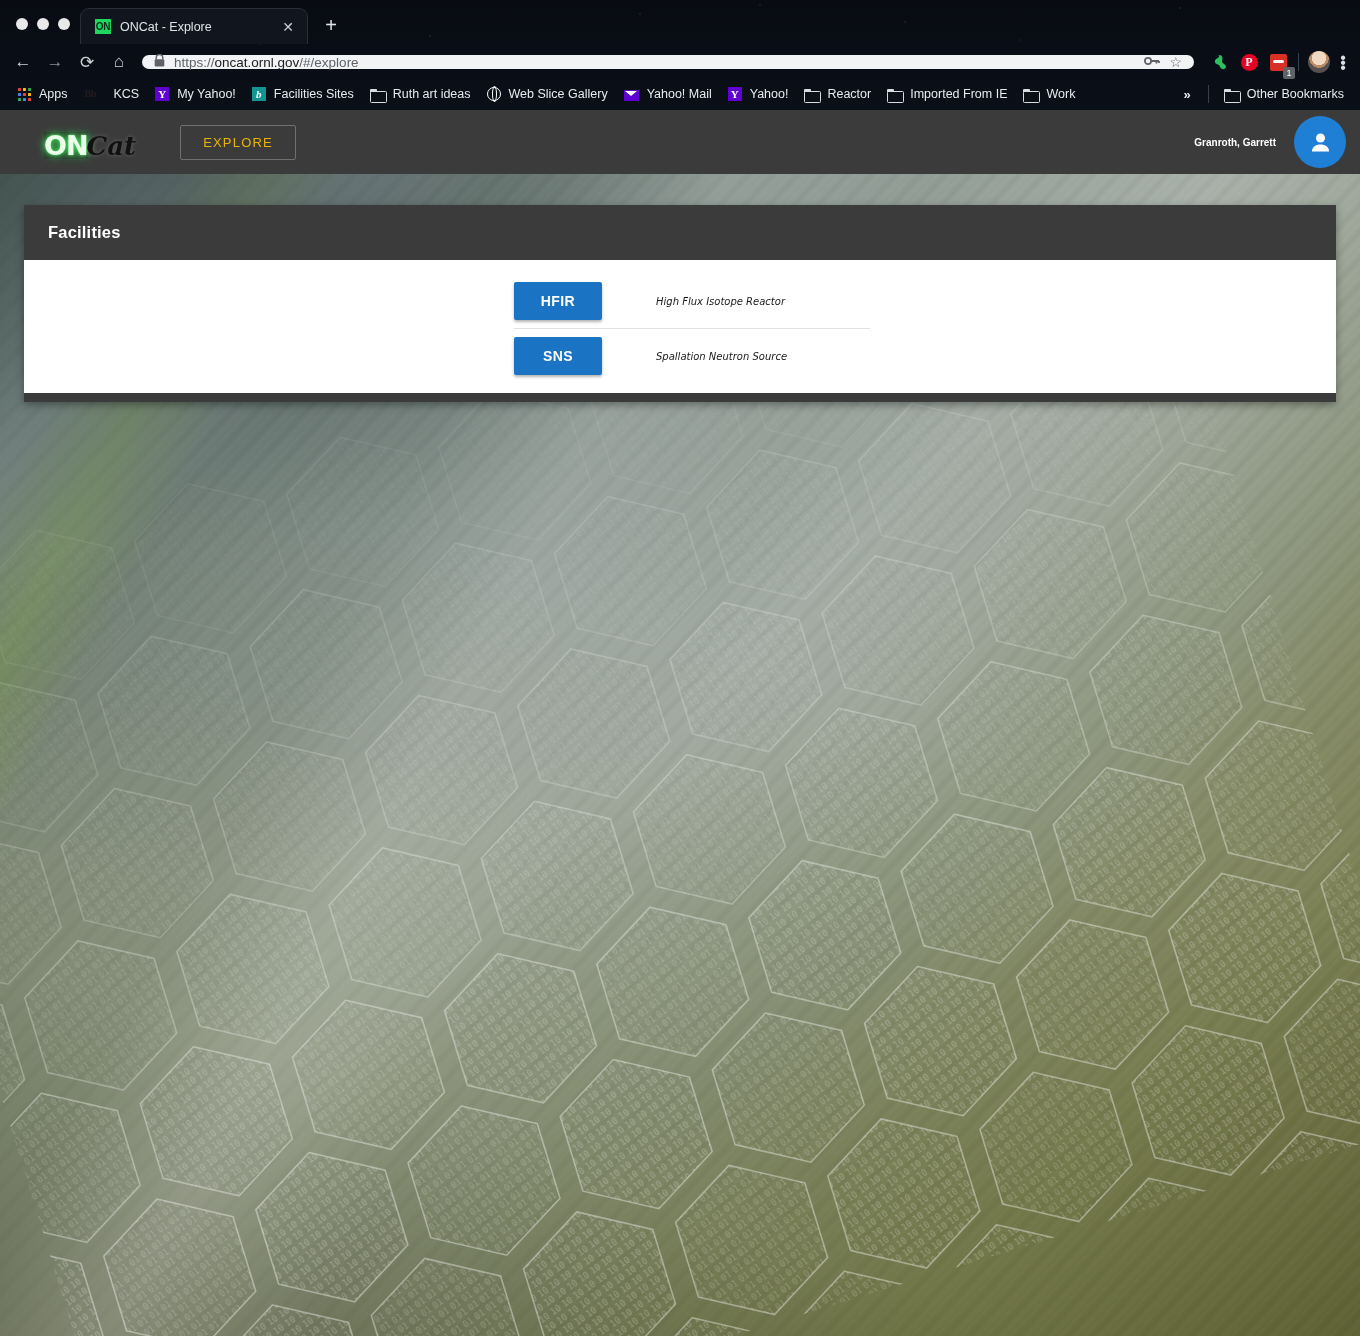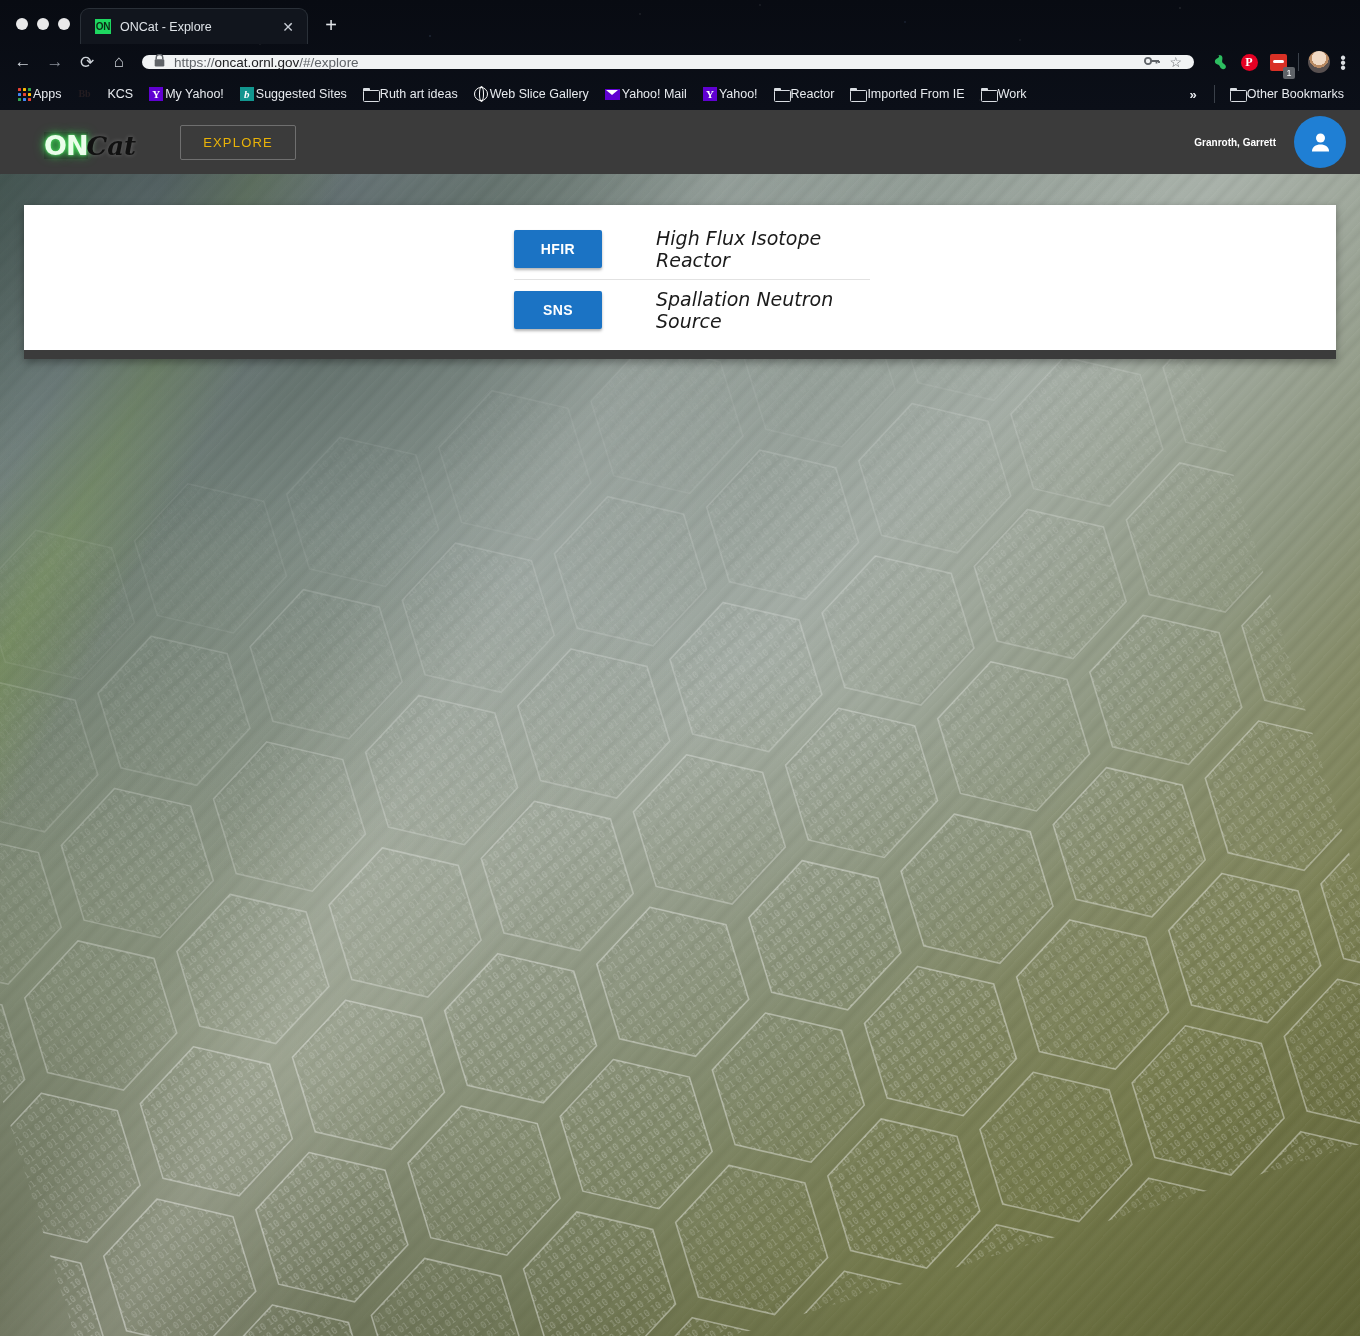--- a/index.html
+++ b/index.html
@@ -170,21 +170,21 @@
     position: relative;
     height: 28px;
     display: flex; align-items: center;
     padding: 0 8px 0 10px;
     gap: 0;
     font-size: 12.5px;
     color: #e7eaee;
     white-space: nowrap;
   }
   .bm {
-    display: flex; align-items: center; gap: 2px;
+    display: flex; align-items: flex-end; gap: 8px;
     padding: 3px 8px;
     border-radius: 4px;
   }
   .bm-label { color: #e7eaee; font-size: 12.5px; }
   .bm-faint { opacity: .30; }
   .grid-icon {
     width: 13px; height: 13px;
     display: grid; grid-template-columns: repeat(3, 3px);
     grid-template-rows: repeat(3, 3px); gap: 2px;
   }
@@ -393,21 +393,21 @@
     color: #fff;
     font-size: 14px; font-weight: bold;
     letter-spacing: .4px;
     border: none; border-radius: 2px;
     box-shadow: 0 2px 3px rgba(0,0,0,0.30);
     flex: none;
   }
   .fac-name {
     margin-left: 54px;
     font-style: italic;
-    font-size: 19px;
+    font-size: 10px;
     color: #1a1a1a;
     font-family: "DejaVu Sans", sans-serif;
   }
   .card-footer {
     height: 9px;
     background: #3b3b3b;
   }
 </style>
 </head>
 <body>
@@ -502,21 +502,21 @@
       <span class="bm-label">KCS</span>
     </div>
 
     <div class="bm">
       <span class="y-icon">Y</span>
       <span class="bm-label">My Yahoo!</span>
     </div>
 
     <div class="bm">
       <span class="b-icon">b</span>
-      <span class="bm-label">Suggested Sites</span>
+      <span class="bm-label">Facilities Sites</span>
     </div>
 
     <div class="bm">
       <span class="folder-icon"></span>
       <span class="bm-label">Ruth art ideas</span>
     </div>
 
     <div class="bm">
       <span class="globe-icon"></span>
       <span class="bm-label">Web Slice Gallery</span>
@@ -825,20 +825,21 @@
       <span class="avatar-lg">
         <svg width="27" height="27" viewBox="0 0 24 24">
           <circle cx="12" cy="8" r="4" fill="#fff"></circle>
           <path d="M4.4 20c0-4.1 3.4-6.2 7.6-6.2s7.6 2.1 7.6 6.2z" fill="#fff"></path>
         </svg>
       </span>
     </div>
   </div>
 
   <div class="card">
+    <div class="card-header">Facilities</div>
 
     <div class="card-body">
       <div class="fac-list">
 
         <div class="fac-row">
           <button class="fac-btn">HFIR</button>
           <span class="fac-name">High Flux Isotope Reactor</span>
         </div>
 
         <div class="fac-row">

